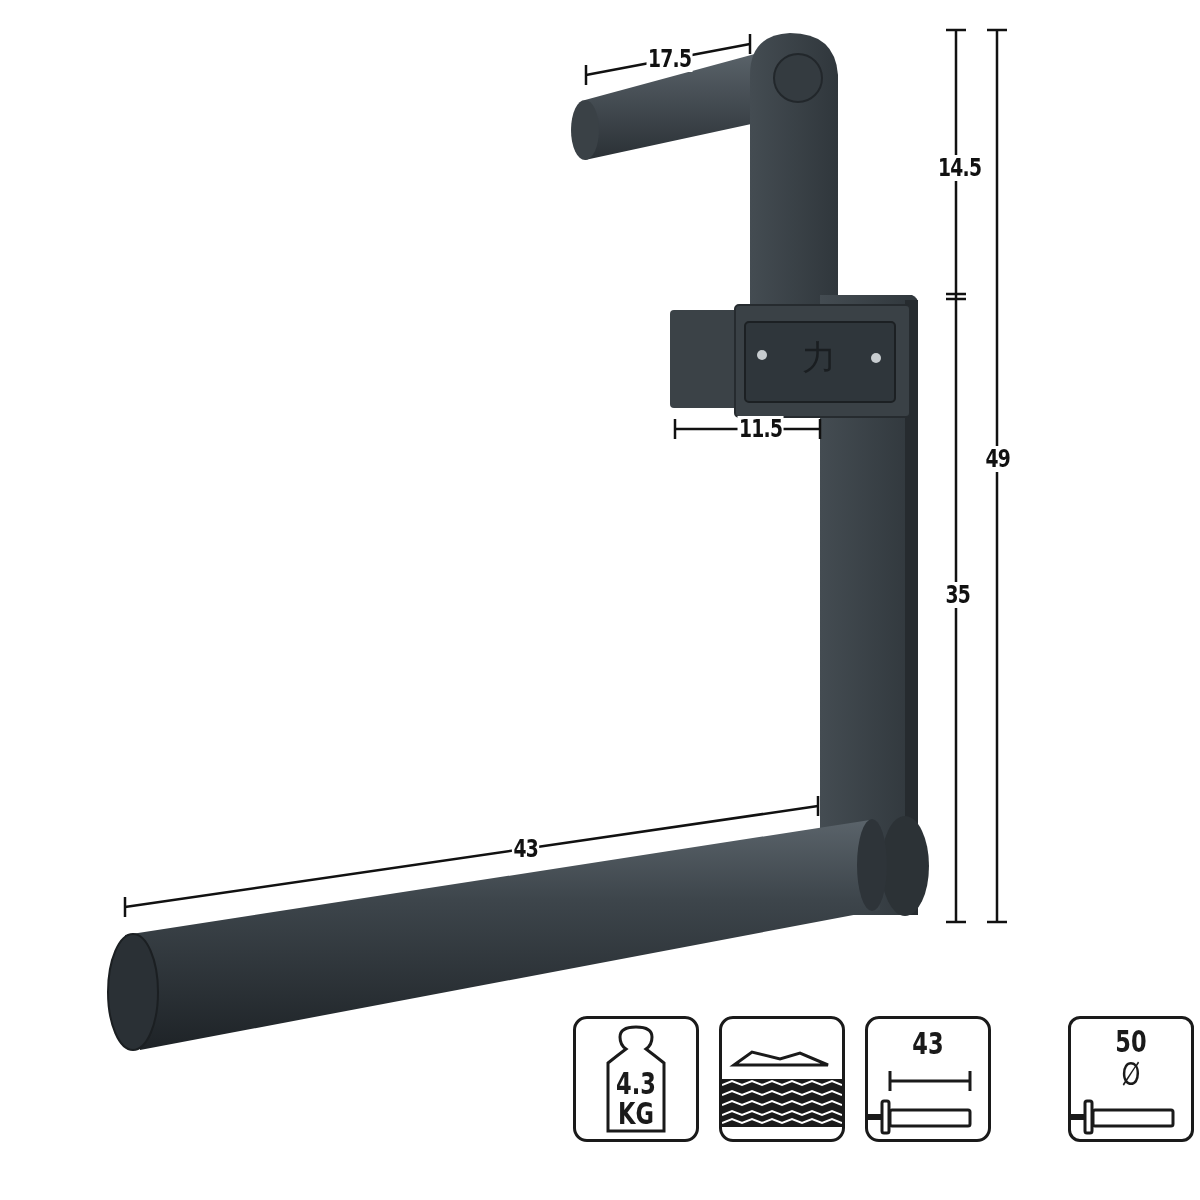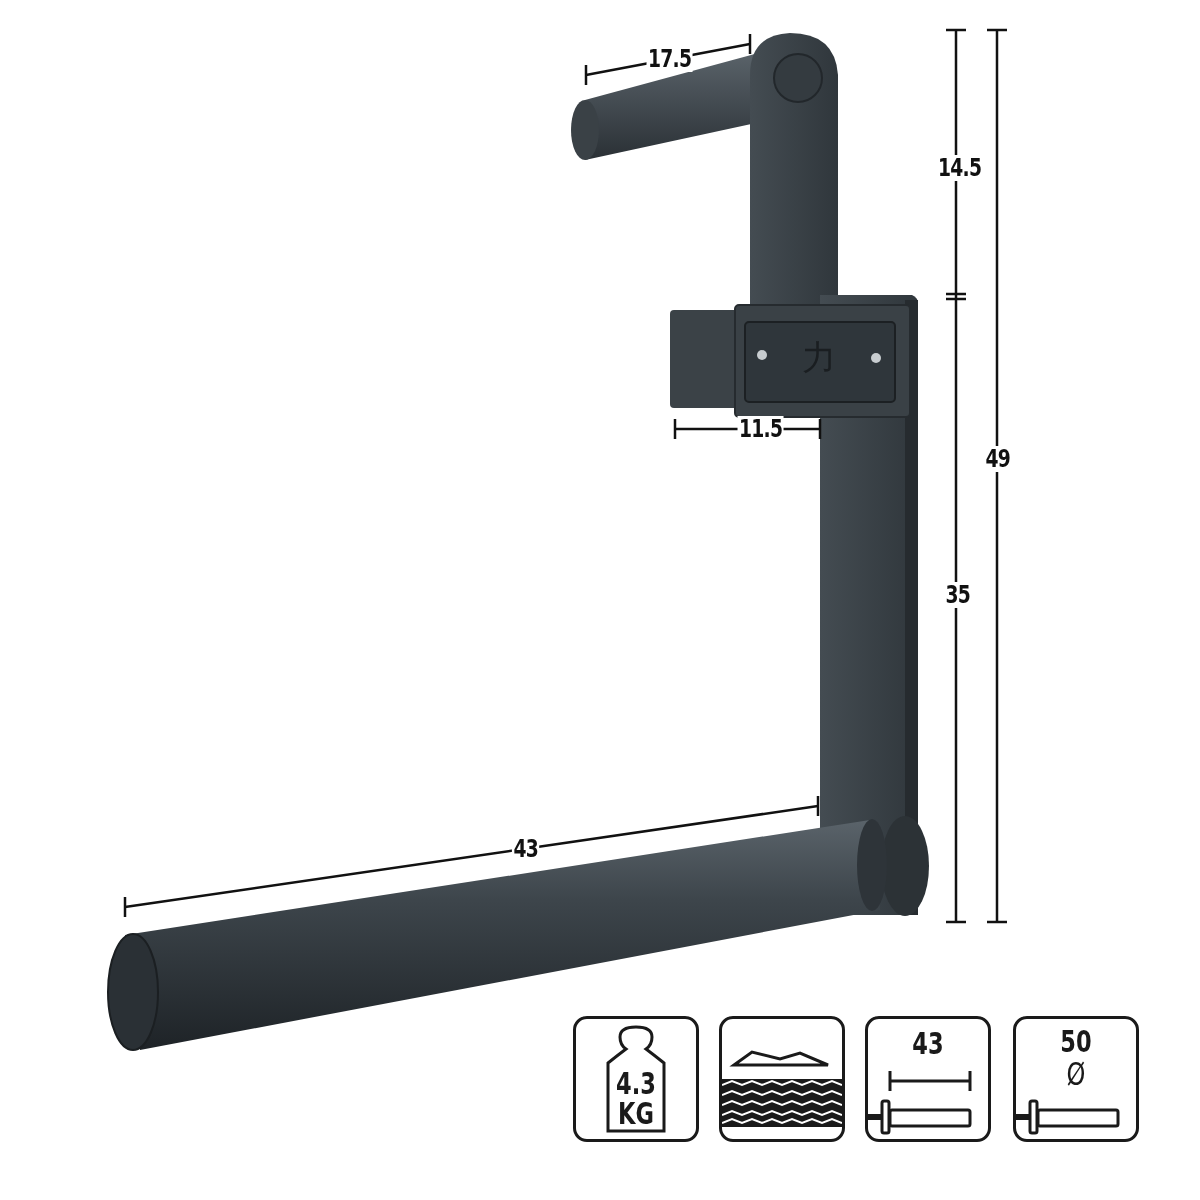--- a/index.html
+++ b/index.html
@@ -121,21 +121,21 @@
       <line x1="22" y1="62" x2="102" y2="62" stroke="#1a1a1a" stroke-width="3"></line>
       <line x1="22" y1="52" x2="22" y2="72" stroke="#1a1a1a" stroke-width="3"></line>
       <line x1="102" y1="52" x2="102" y2="72" stroke="#1a1a1a" stroke-width="3"></line>
       <line x1="0" y1="98" x2="14" y2="98" stroke="#1a1a1a" stroke-width="6"></line>
       <rect x="14" y="82" width="7" height="32" rx="2" fill="none" stroke="#1a1a1a" stroke-width="3"></rect>
       <rect x="22" y="91" width="80" height="16" rx="2" fill="none" stroke="#1a1a1a" stroke-width="3"></rect>
     </svg>
     <div class="badge-text" style="left:0;width:120px;top:10px;font-size:30px;line-height:30px;">43</div>
   </div>
 
-  <div class="badge" style="left:1013px;">
+  <div class="badge" style="left:1068px;border-radius:12px;">
     <svg width="120" height="120">
       <line x1="0" y1="98" x2="14" y2="98" stroke="#1a1a1a" stroke-width="6"></line>
       <rect x="14" y="82" width="7" height="32" rx="2" fill="none" stroke="#1a1a1a" stroke-width="3"></rect>
       <rect x="22" y="91" width="80" height="16" rx="2" fill="none" stroke="#1a1a1a" stroke-width="3"></rect>
     </svg>
     <div class="badge-text" style="left:0;width:120px;top:8px;font-size:30px;line-height:30px;">50</div>
     <div class="badge-text" style="left:0;width:120px;top:38px;font-size:32px;line-height:34px;font-weight:normal;">Ø</div>
   </div>
 </div>
 

